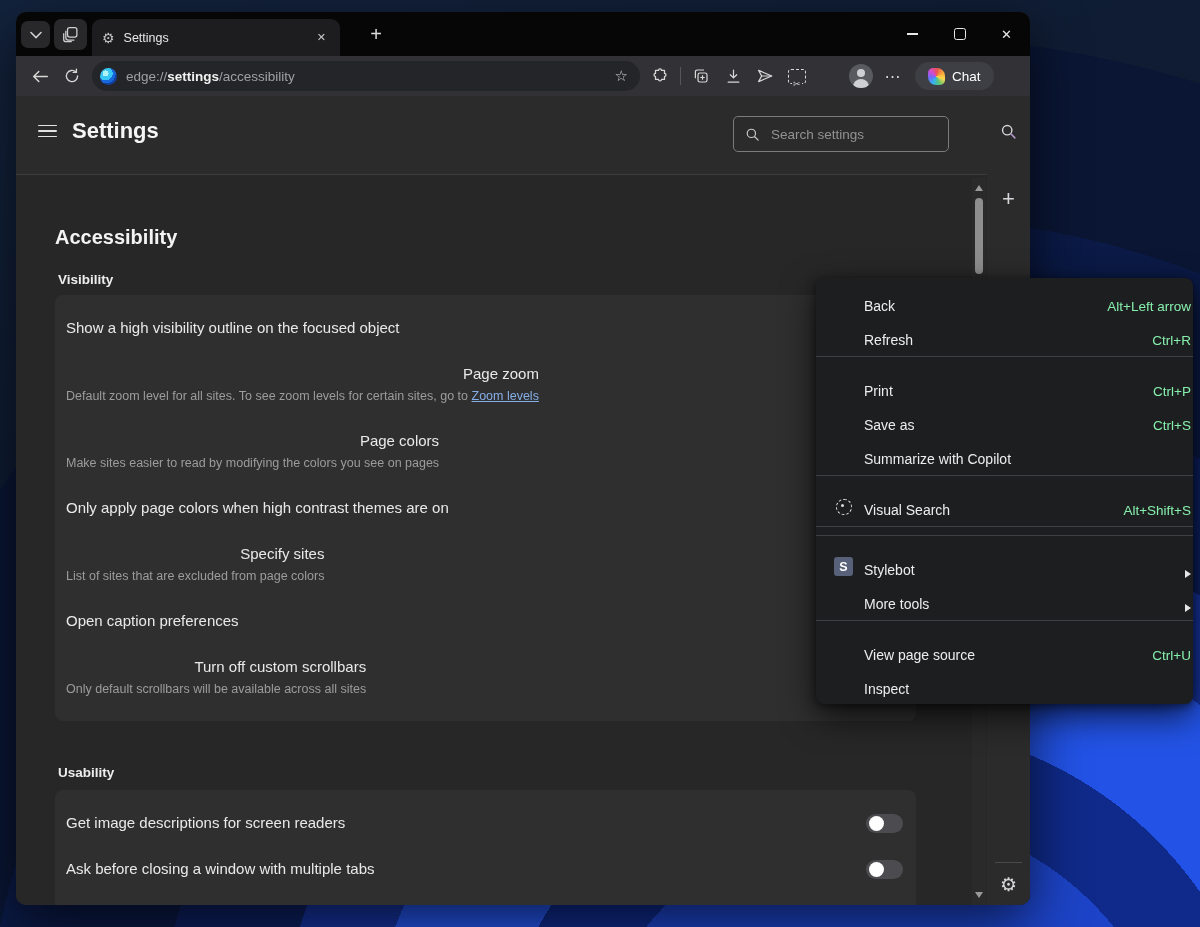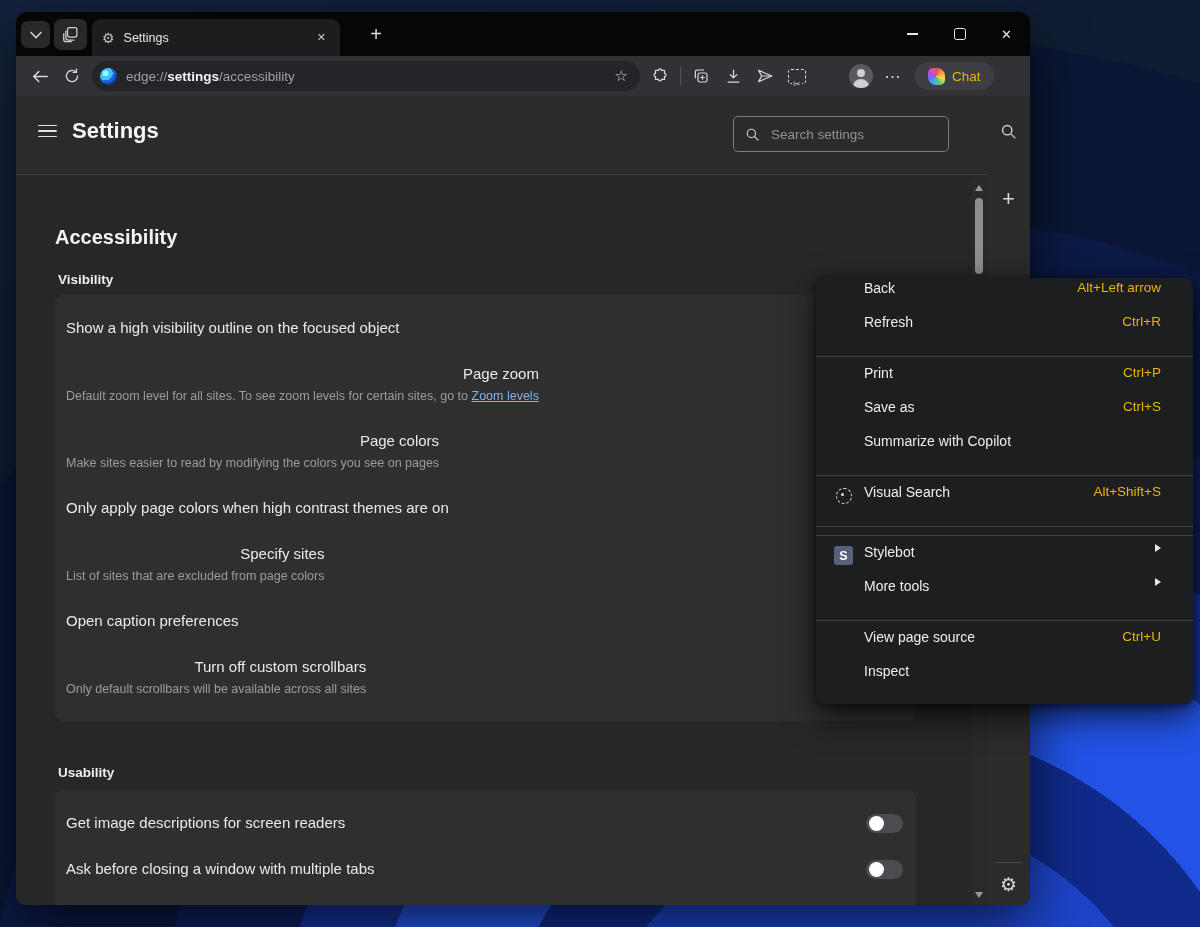--- a/index.html
+++ b/index.html
@@ -49,21 +49,21 @@
   .addr-star{margin-left:auto;color:#cfcfcf;font-size:15px;}
   .tb-div{width:1px;height:18px;background:#55555a;margin:0 4px;flex:0 0 auto;}
   .avatar{width:24px;height:24px;border-radius:50%;background:#595a60;position:relative;overflow:hidden;}
   .avatar::before{content:"";position:absolute;left:8px;top:4.5px;width:8px;height:8px;border-radius:50%;background:#cfd0d4;}
   .avatar::after{content:"";position:absolute;left:4px;top:14.5px;width:16px;height:10px;border-radius:8px 8px 0 0;background:#cfd0d4;}
   .more-dots{font-size:16px;color:#d8d8d8;letter-spacing:1px;}
   .chat-pill{margin-left:6px;height:28px;border-radius:14px;background:#3e3f45;display:flex;
     align-items:center;gap:7px;padding:0 13px;flex:0 0 auto;}
   .copilot-logo{width:17px;height:17px;border-radius:5px 8px 5px 8px;
     background:conic-gradient(from 210deg,#34b3f1,#6f6af8,#d44bd0,#ef5350,#f6a13b,#ffd84d,#58c476,#34b3f1);}
-  .chat-label{font-size:13.5px;color:#eab308;}
+  .chat-label{font-size:13.5px;color:#ffffff;}
   
   .content{position:absolute;left:0;top:84px;right:0;bottom:0;background:#272727;}
   .page-header{position:absolute;left:0;top:0;right:0;height:78px;background:#2b2b2b;
     border-bottom:1px solid #3c3c3c;}
   .ph-left{position:absolute;left:22px;top:22px;display:flex;align-items:center;gap:15px;}
   .hamburger{width:19px;height:13px;display:flex;flex-direction:column;justify-content:space-between;}
   .hamburger i{display:block;height:1.8px;background:#e2e2e2;border-radius:1px;}
   .nav-title{font-size:22px;font-weight:700;color:#f5f5f5;}
   .search-box{position:absolute;left:717px;top:20px;width:216px;height:36px;border:1px solid #7b7b7b;
     border-radius:5px;display:flex;align-items:center;gap:9px;padding:0 11px;box-sizing:border-box;background:transparent;}
@@ -93,23 +93,23 @@
   .sb-thumb{position:absolute;left:3px;top:20px;width:8px;height:76px;border-radius:4px;background:#8e8e8e;}
   .siderail{position:absolute;right:0;top:84px;width:43px;bottom:0;background:#2b2b2b;}
   .sr-ico{position:absolute;left:0;width:43px;display:flex;align-items:center;justify-content:center;color:#d6d6da;}
   .sr-search{top:22px;height:26px;}
   .sr-plus{top:90px;height:26px;font-size:22px;font-weight:300;}
   .sr-div{position:absolute;left:8px;right:8px;bottom:42px;height:1px;background:#4a4a4a;}
   .sr-gear{bottom:8px;height:26px;font-size:19px;}
   
   .ctx{position:absolute;left:816px;top:278px;width:377px;background:#1d1e20;border-radius:8px;
     padding:2px 0 7px;z-index:10;box-shadow:0 12px 34px rgba(0,0,0,.7),0 2px 8px rgba(0,0,0,.5);}
-  .ci{height:34px;display:flex;align-items:flex-start;padding:0 32px 0 48px;position:relative;}
+  .ci{height:34px;display:flex;align-items:flex-end;padding:0 2px 0 48px;position:relative;}
   .ci-label{font-size:14px;color:#ededed;}
-  .ci-sc{margin-left:auto;font-size:13.5px;color:#eab308;}
+  .ci-sc{margin-left:auto;font-size:13.5px;color:#86efac;}
   .ci-icon{position:absolute;left:16px;width:23px;height:23px;display:flex;align-items:center;justify-content:center;}
   .vs-icon{width:14px;height:14px;border:1.5px dashed #dcdcdc;border-radius:50%;position:relative;}
   .vs-icon::after{content:"";position:absolute;left:4px;top:4px;width:3.5px;height:3.5px;border-radius:50%;background:#dcdcdc;}
   .sb-badge{width:19px;height:19px;border-radius:3px;background:#57627a;color:#fff;font-size:12.5px;
     font-weight:700;display:flex;align-items:center;justify-content:center;}
   .ci-arrow{margin-left:auto;width:0;height:0;border-left:6px solid #e6e6e6;
     border-top:4.5px solid transparent;border-bottom:4.5px solid transparent;}
   .cdiv{height:1px;background:#3e3f42;margin:8px 0;}
   
   .capture-box{width:16px;height:13px;border:1.3px dashed #d8d8d8;border-radius:3px;position:relative;}

